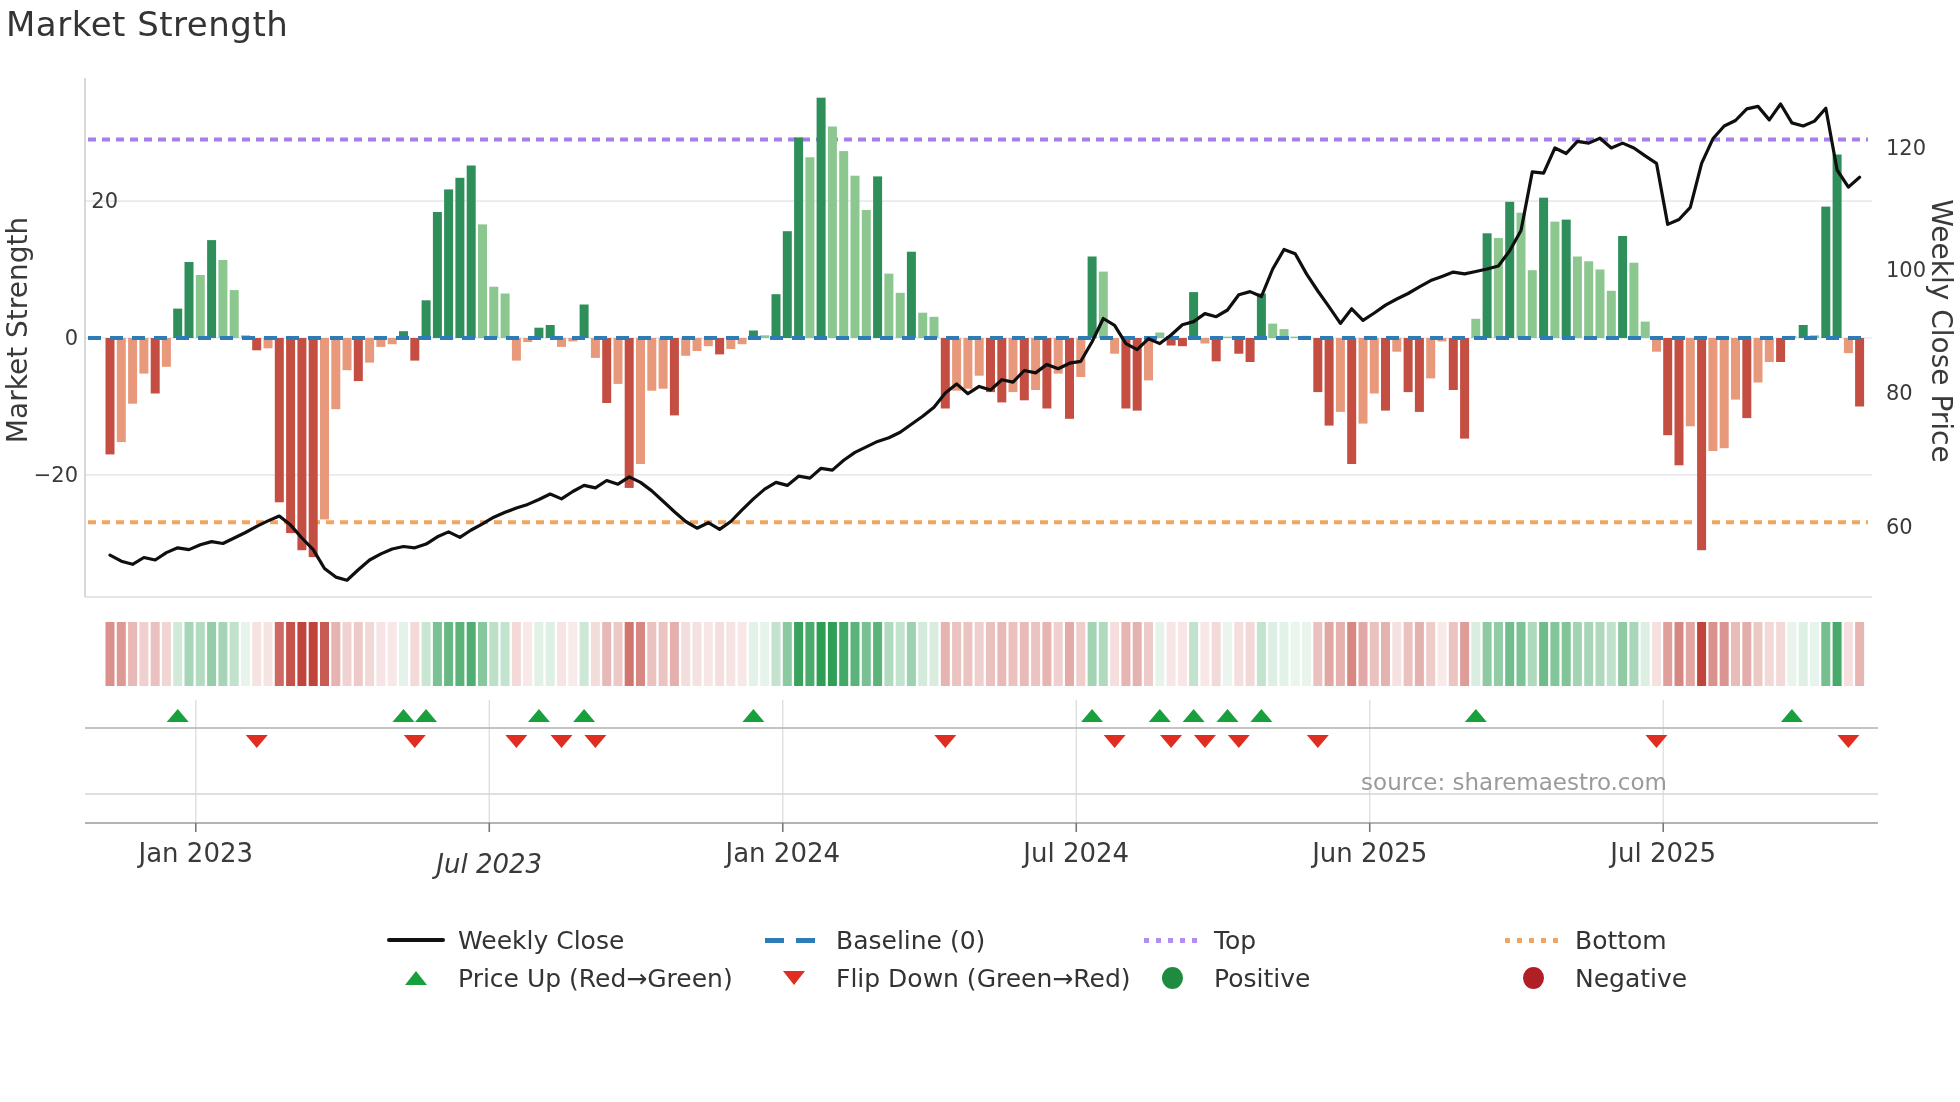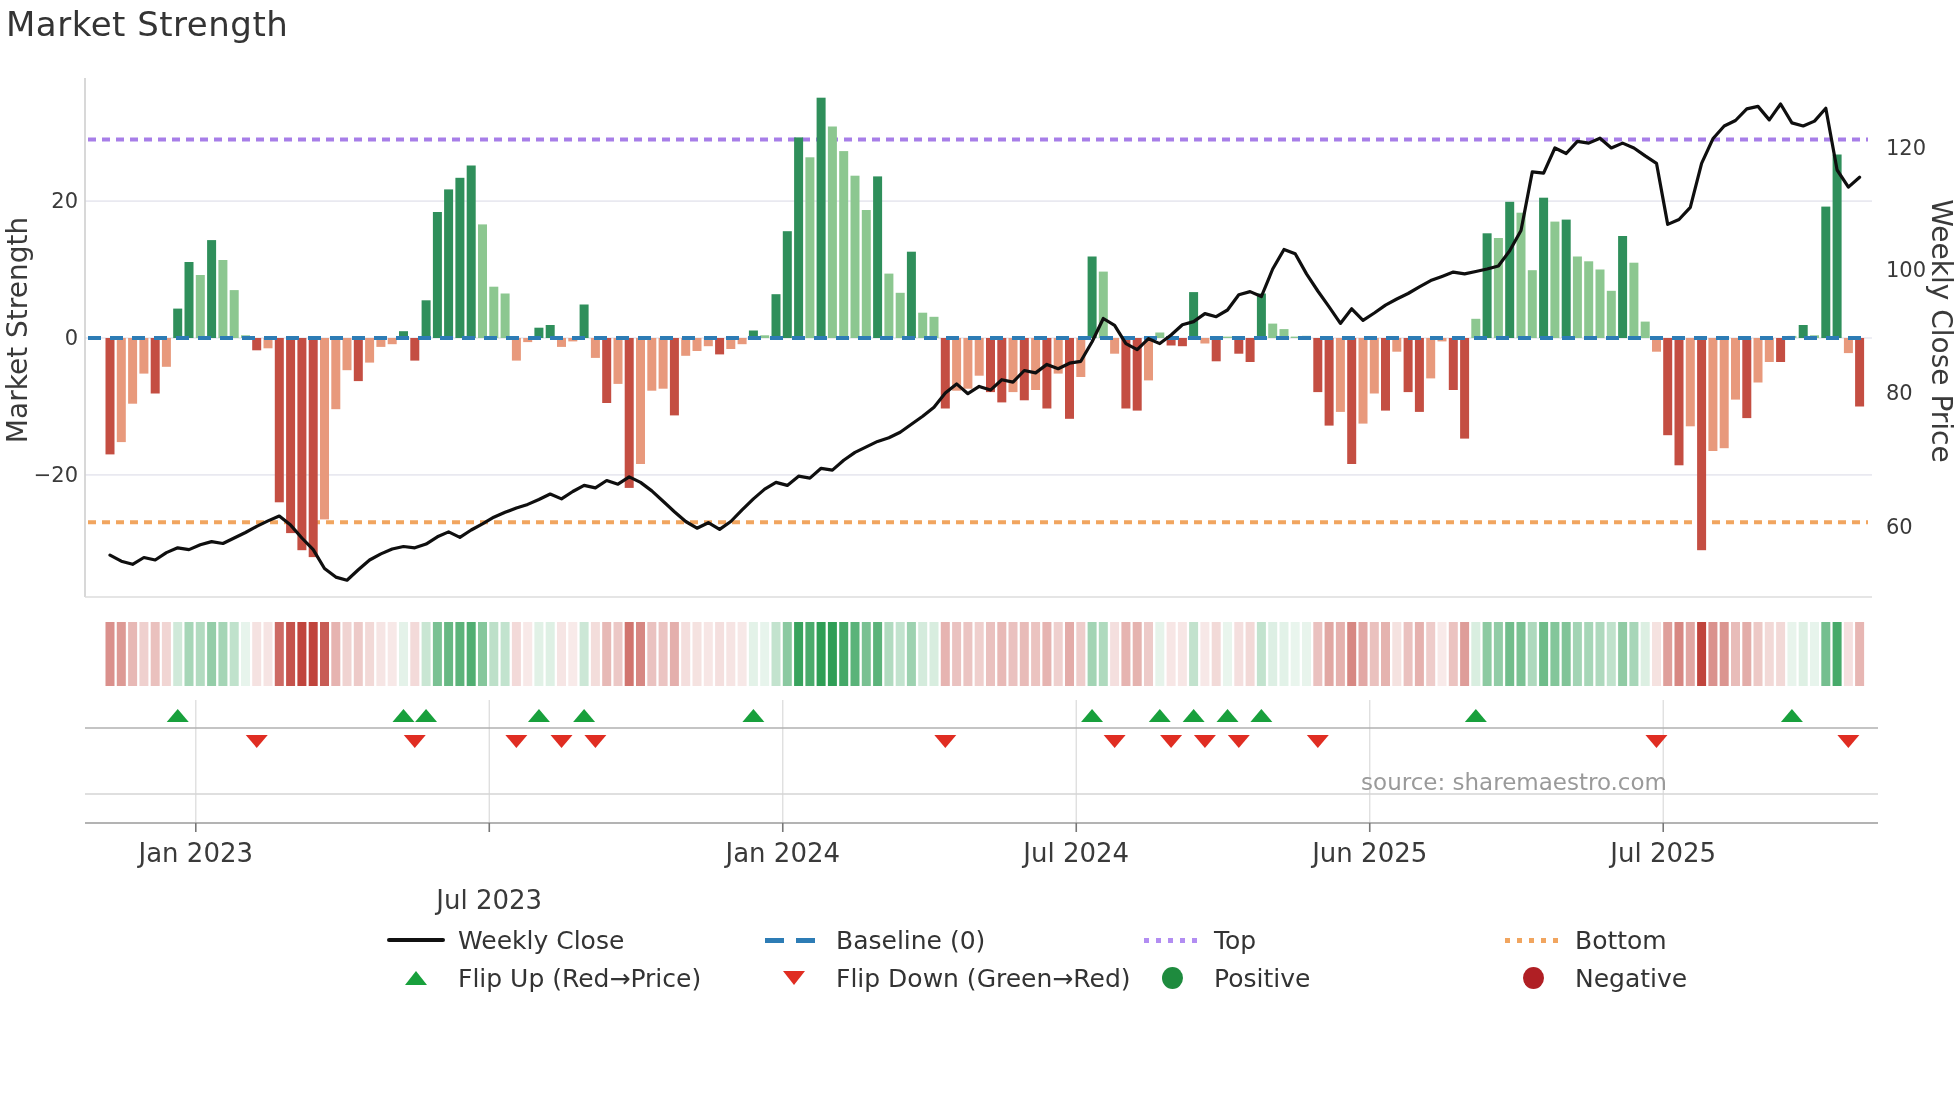--- a/index.html
+++ b/index.html
@@ -396,29 +396,29 @@
       <path d="M 1645.4560000000001 735 L 1667.4560000000001 735 L 1656.4560000000001 748 Z" fill="#e02d22"></path>
       <path d="M 1837.352 735 L 1859.352 735 L 1848.352 748 Z" fill="#e02d22"></path>
     </svg>
 
   <div class="abs page-title">Market Strength</div>
   <div class="abs ylabel-left">Market Strength</div>
   <div class="abs ylabel-right">Weekly Close Price</div>
   <div class="abs source-text">source: sharemaestro.com</div>
 
   <div id="tick-layer">
-      <div class="tick tick-left" style="top: 201.08px;">20</div>
+      <div class="tick tick-left" style="top: 201.08px; padding-left: 40px;">20</div>
       <div class="tick tick-left" style="top: 338px;">0</div>
       <div class="tick tick-left" style="top: 474.92px;">−20</div>
       <div class="tick tick-right" style="top: 148px;">120</div>
       <div class="tick tick-right" style="top: 270.25px;">100</div>
       <div class="tick tick-right" style="top: 392.5px;">80</div>
       <div class="tick tick-right" style="top: 514.75px; margin-top: 12px;">60</div>
       <div class="tick tick-x" style="left: 195.789px; top: 853px;">Jan 2023</div>
-      <div class="tick tick-x" style="left: 489.277px; top: 900px;">Jul 2023</div>
+      <div class="tick tick-x" style="left: 489.277px; top: 864px; font-style: italic;">Jul 2023</div>
       <div class="tick tick-x" style="left: 782.765px; top: 853px;">Jan 2024</div>
       <div class="tick tick-x" style="left: 1076.25px; top: 853px; text-align: right;">Jul 2024</div>
       <div class="tick tick-x" style="left: 1369.74px; top: 853px;">Jun 2025</div>
       <div class="tick tick-x" style="left: 1663.23px; top: 853px;">Jul 2025</div>
     </div>
   <div id="legend">
       <div class="legend-item" style="left: 386px; top: 940px;">
         <div class="swatch-box">
           <div class="sw-line" style="background: rgb(17, 17, 17);"></div>
         </div>
@@ -439,21 +439,21 @@
       <div class="legend-item" style="left: 1503px; top: 940px;">
         <div class="swatch-box">
           <div class="sw-dot3" style="background: repeating-linear-gradient(90deg, rgb(241, 165, 95) 0px, rgb(241, 165, 95) 5px, transparent 5px, transparent 12px);"></div>
         </div>
         <div class="legend-label">Bottom</div>
       </div>
       <div class="legend-item" style="left: 386px; top: 978px;">
         <div class="swatch-box">
           <div class="sw-tri-up" style="border-bottom-color: rgb(24, 160, 60);"></div>
         </div>
-        <div class="legend-label">Flip Up (Red→Price)</div>
+        <div class="legend-label">Price Up (Red→Green)</div>
       </div>
       <div class="legend-item" style="left: 764px; top: 978px;">
         <div class="swatch-box">
           <div class="sw-tri-down" style="border-top-color: rgb(224, 45, 34);"></div>
         </div>
         <div class="legend-label">Flip Down (Green→Red)</div>
       </div>
       <div class="legend-item" style="left: 1142px; top: 978px;">
         <div class="swatch-box">
           <div class="sw-circle" style="background: rgb(30, 139, 62);"></div>

